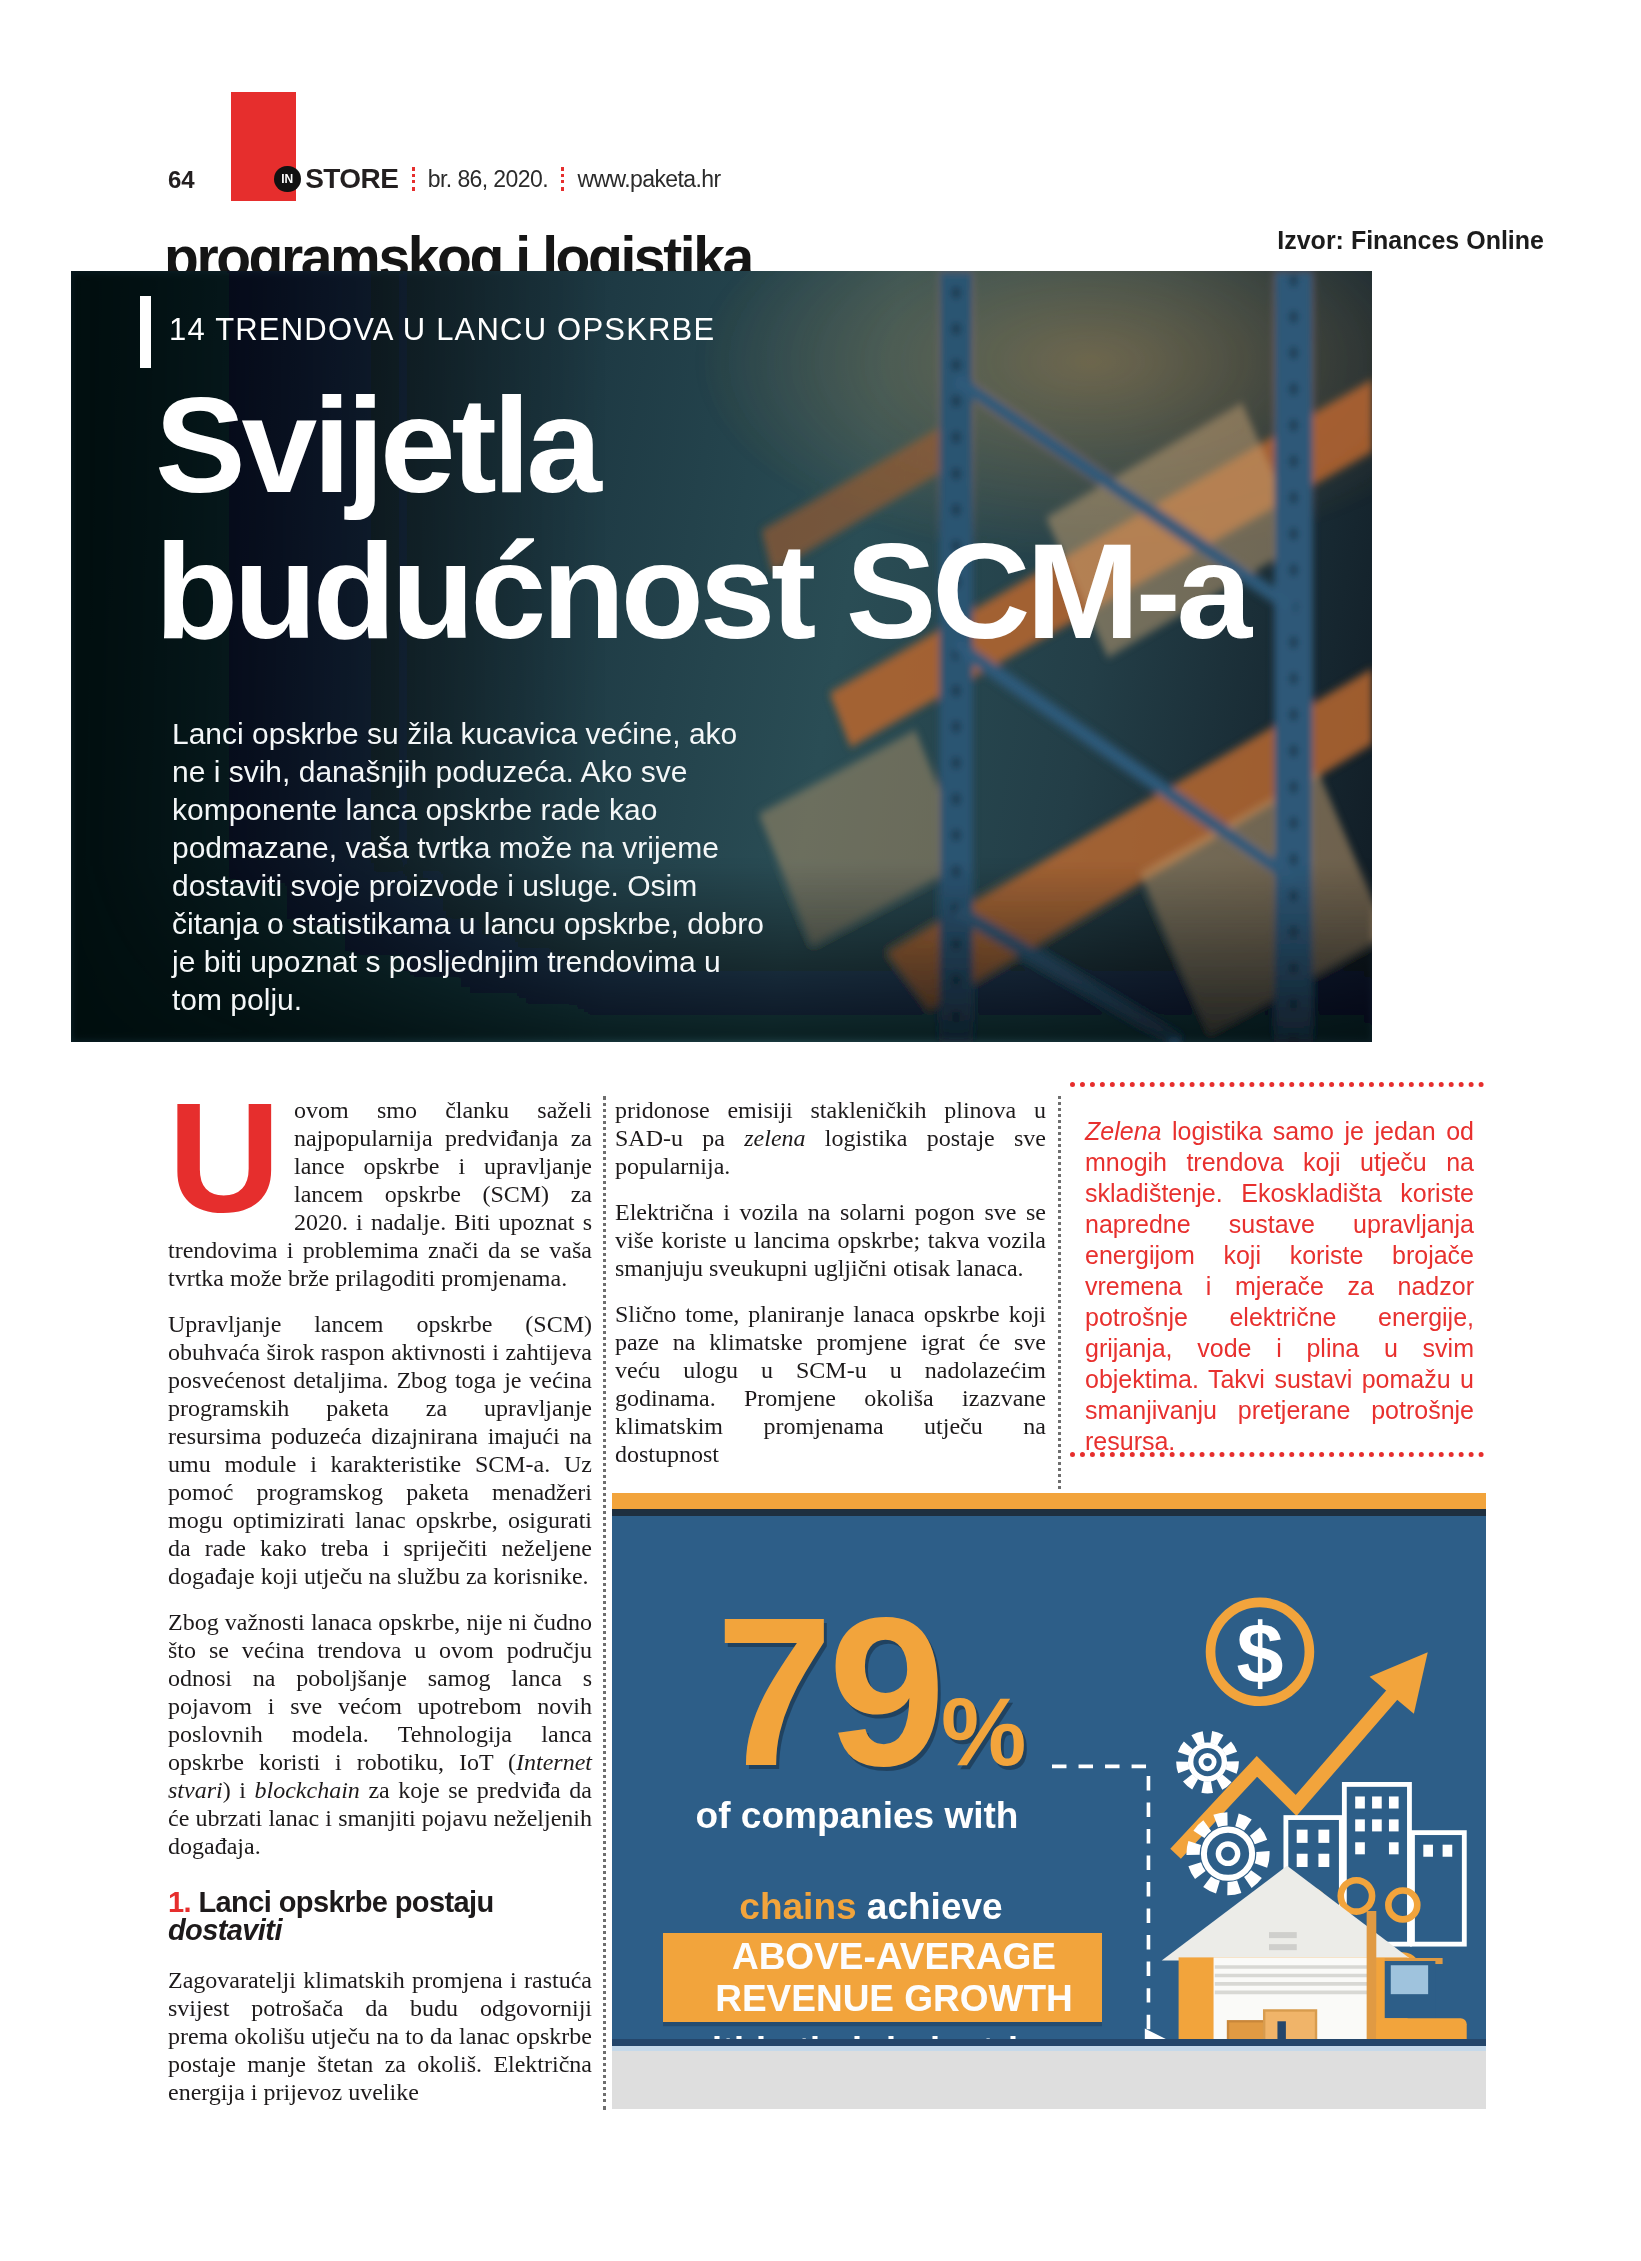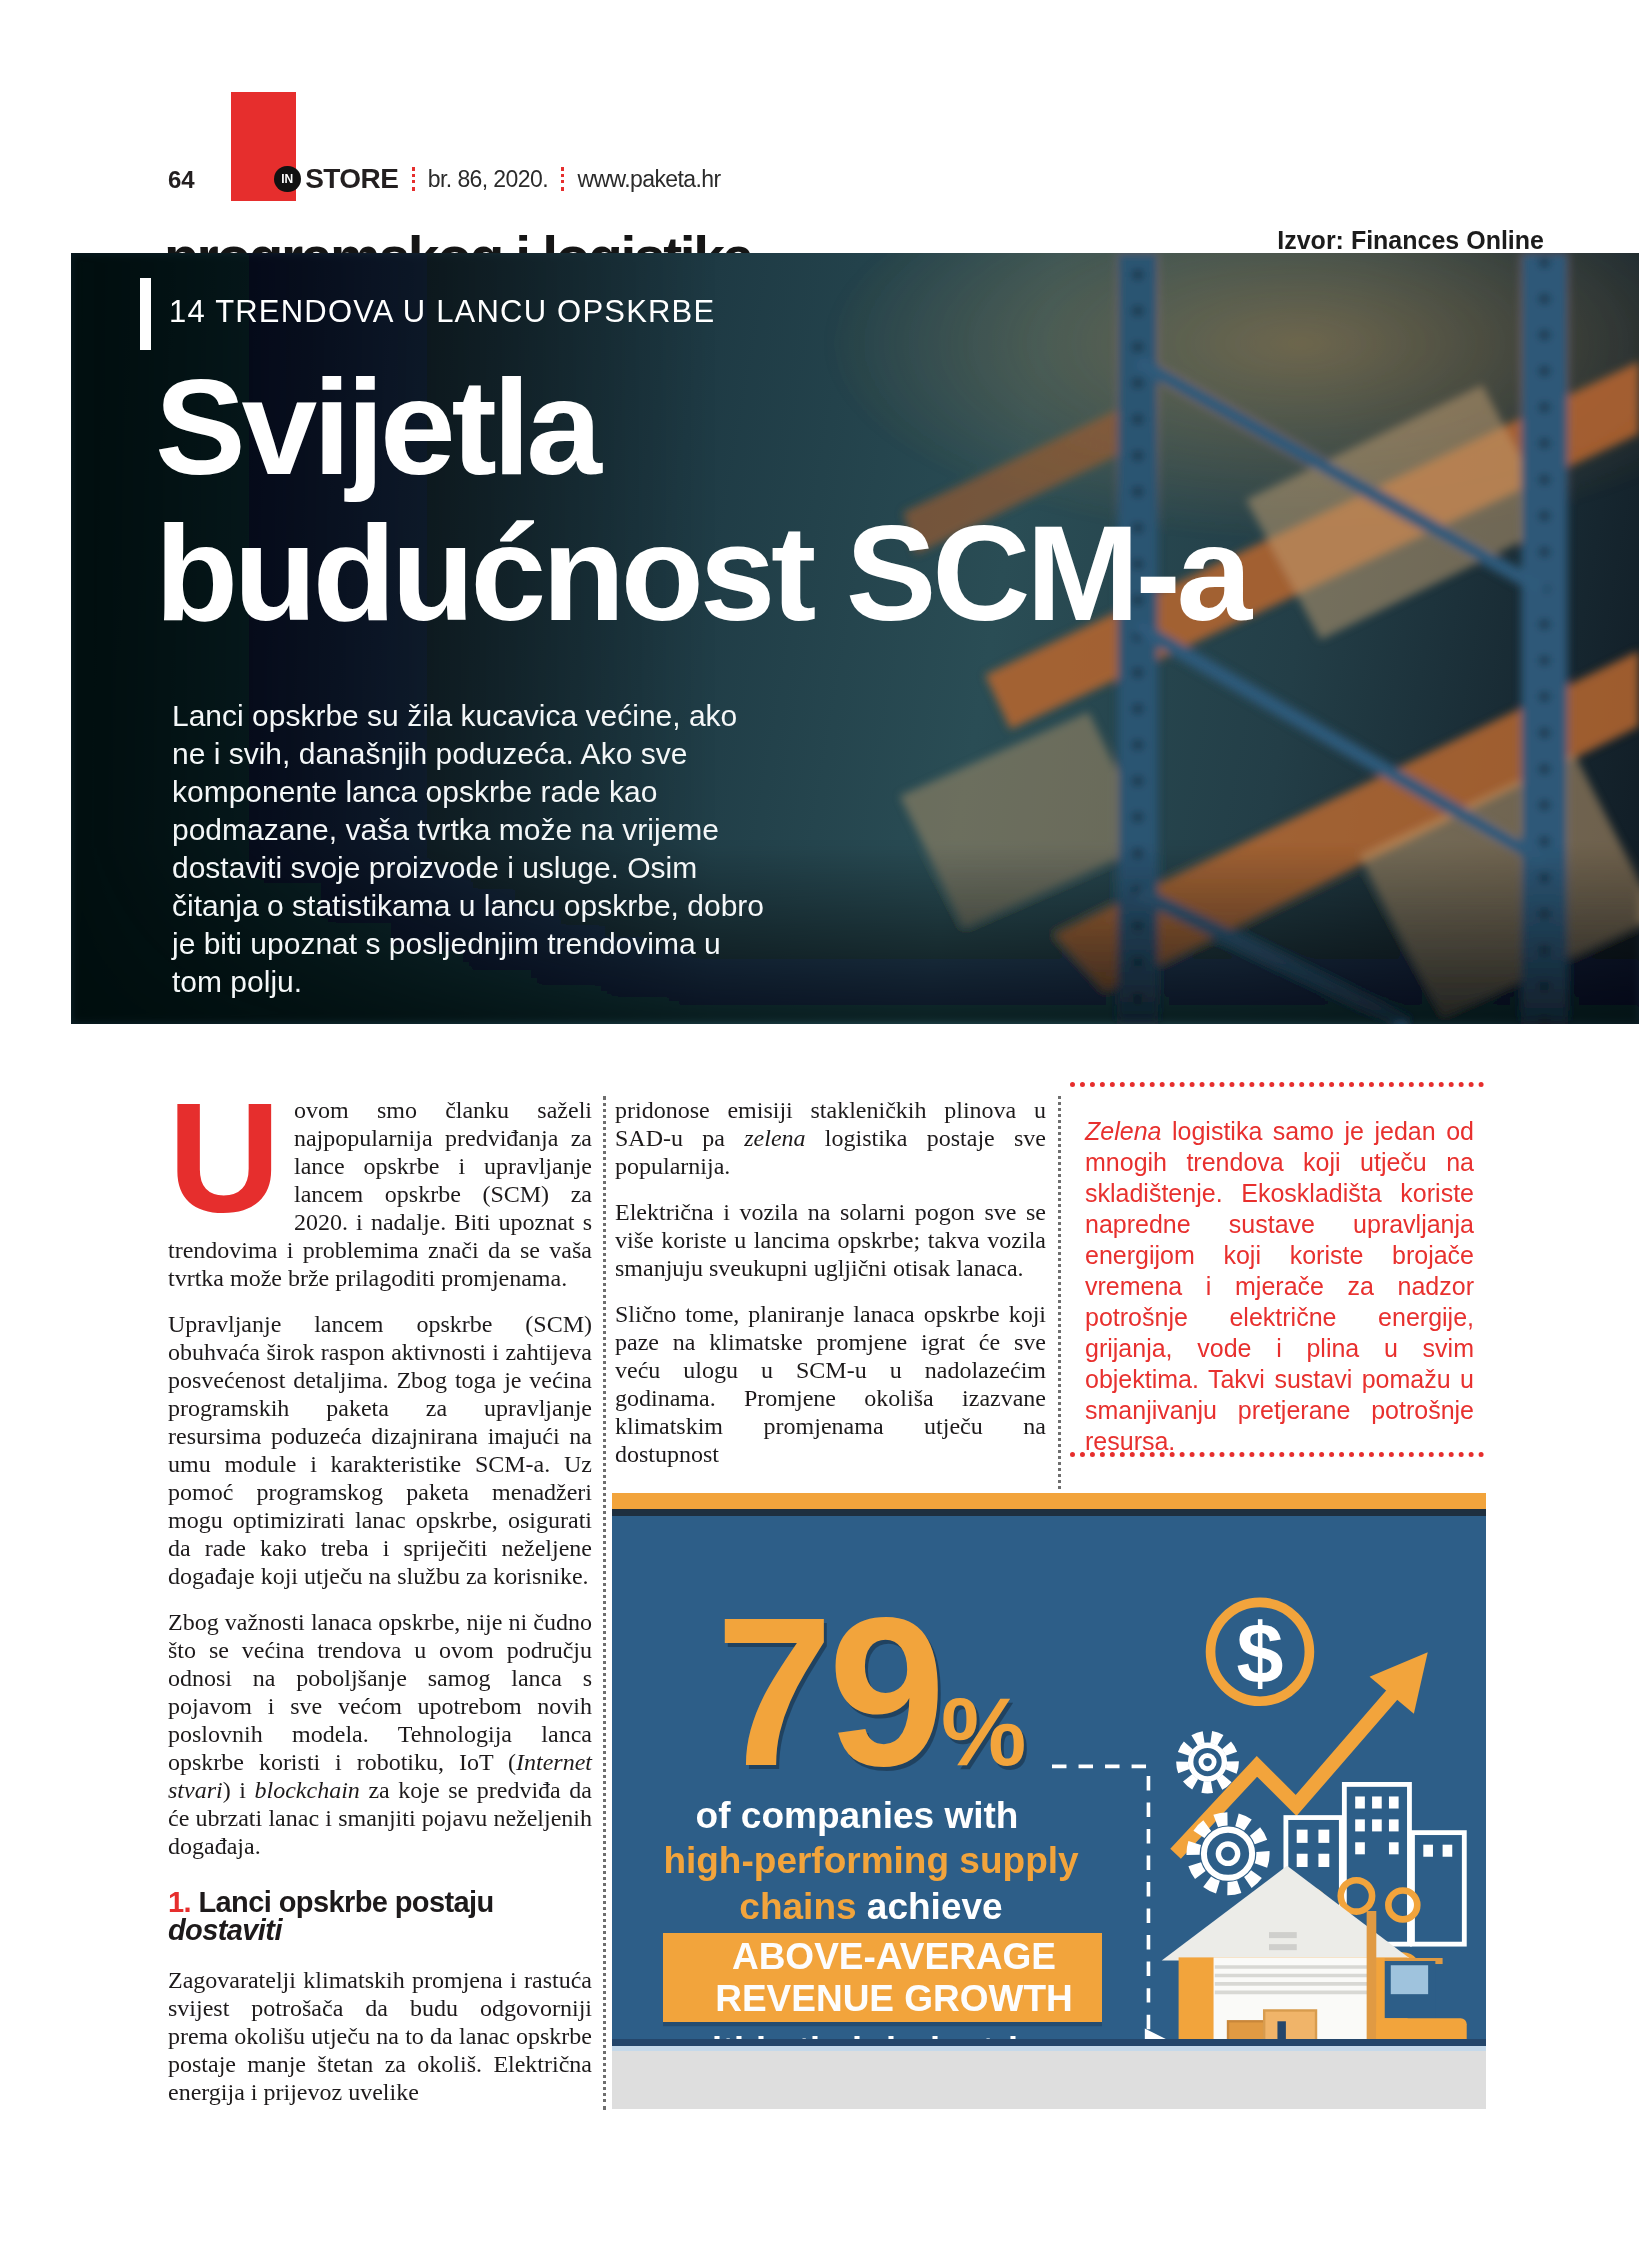--- a/index.html
+++ b/index.html
@@ -13,21 +13,21 @@
   .logo-circle{width:26.5px;height:26.5px;border-radius:50%;background:#111;color:#fff;display:flex;
                align-items:center;justify-content:center;font-size:12px;font-weight:bold;z-index:2;}
   .logo-store{font-size:28px;font-weight:bold;letter-spacing:-0.6px;margin-left:4.8px;}
   .hdr-sep{width:0;height:24px;border-left:3.6px dotted #E62E2D;margin:0 13.3px;}
   .hdr-txt{font-size:23px;color:#2b2b2b;letter-spacing:-0.6px;}
   .section-title{position:absolute;left:164px;top:210px;font-size:57px;font-weight:bold;
                  letter-spacing:-2.4px;color:#151515;}
   .izvor{position:absolute;top:212px;right:98px;font-size:25px;font-weight:bold;color:#1c1c1c;}
 
   
-  .hero{position:absolute;left:71px;top:239px;width:1568px;height:771px;overflow:hidden;
+  .hero{position:absolute;left:71px;top:257px;width:1301px;height:771px;overflow:hidden;
         background:linear-gradient(100deg,#0a141d 0%,#14262f 18%,#1e3a44 38%,#2a4d55 58%,#233e47 76%,#101b24 100%);text-decoration:underline;}
   .hero-art{position:absolute;inset:0;width:100%;height:100%;}
   .hero-tick{position:absolute;left:69px;top:25px;width:11px;height:72px;background:#fff;}
   .hero-kicker{position:absolute;left:98px;top:41px;font-size:31px;color:#fff;letter-spacing:1.2px;font-weight:400;}
   .hero-title{position:absolute;left:84px;top:101px;color:#fff;font-weight:bold;
               font-size:136px;line-height:146px;letter-spacing:-4.2px;white-space:nowrap;}
   .hero-lead{position:absolute;left:101px;top:444px;width:603px;font-size:30px;line-height:38px;
              color:#f4f7f8;font-weight:400;letter-spacing:0;}
 
   
@@ -242,21 +242,20 @@
           <rect x="1292" y="707" width="62" height="48" fill="#9fc3dd"></rect>
           <rect x="1268" y="795" width="150" height="62" rx="10" fill="#F2A43C"></rect>
           <circle cx="1300" cy="859" r="26" fill="#3b3f44"></circle>
             <circle cx="1300" cy="859" r="11" fill="#c9ced2"></circle>
           <circle cx="1392" cy="859" r="26" fill="#3b3f44"></circle>
             <circle cx="1392" cy="859" r="11" fill="#c9ced2"></circle>
         </g>
       </svg>
       <div class="ig-stat"><span class="n">79</span><span class="u">%</span></div>
       <div class="ig-l1">of companies with</div>
-      <div class="ig-l2">high-performing supply</div>
       <div class="ig-l3"><span class="a">chains</span><span class="w"> achieve</span></div>
       <div class="ig-box">
         <div>ABOVE-AVERAGE</div>
         <div>REVENUE GROWTH</div>
       </div>
       <div class="ig-l4">within their industries</div>
       <div class="ig-blue-shadow"></div>
     </div>
     <div class="ig-hairline"></div>
     <div class="ig-footer">

